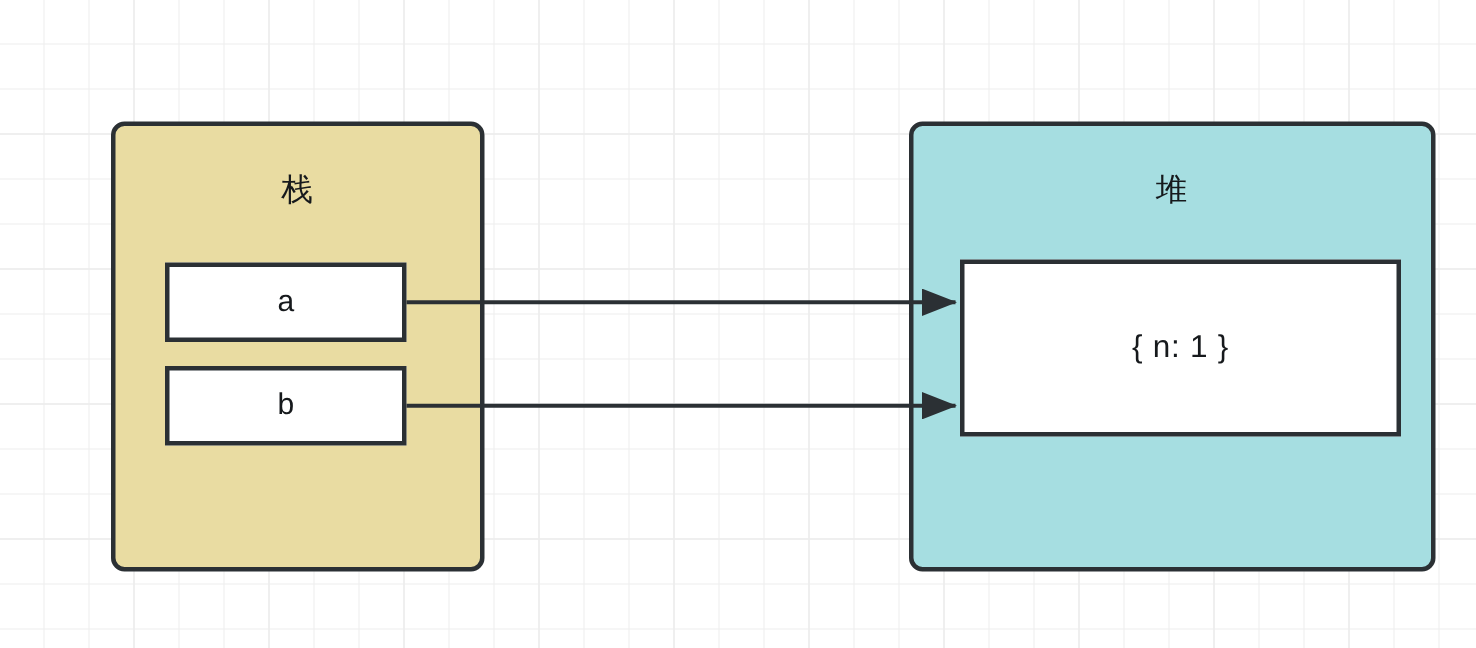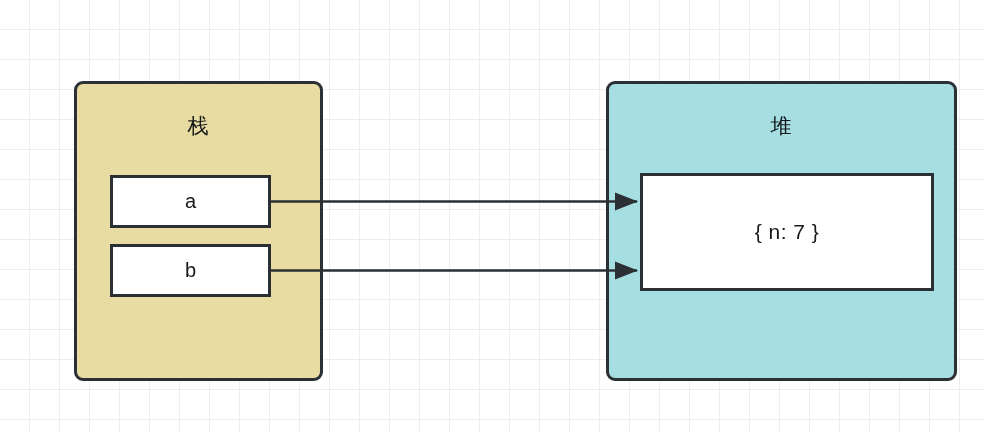--- a/index.html
+++ b/index.html
@@ -108,21 +108,21 @@
   </div>
 
   <div class="region" id="heap-region">
     <div class="region-title" id="heap-title">堆</div>
   </div>
 
   <div class="cell" id="cell-a">a</div>
 
   <div class="cell" id="cell-b">b</div>
 
-  <div class="cell" id="heap-object">{ n: 7 }</div>
+  <div class="cell" id="heap-object">{ n: 1 }</div>
 
   <svg id="arrows" viewBox="0 0 984 432" xmlns="http://www.w3.org/2000/svg">
     <defs>
       <marker id="arrowhead" markerWidth="9" markerHeight="7" refX="8.6" refY="3.5" orient="auto" markerUnits="strokeWidth">
         <path d="M0,0 L9,3.5 L0,7 z" fill="#2b3034"></path>
       </marker>
     </defs>
     <line x1="271" y1="201.5" x2="637" y2="201.5" stroke="#2b3034" stroke-width="2.6" marker-end="url(#arrowhead)"></line>
     <line x1="271" y1="270.5" x2="637" y2="270.5" stroke="#2b3034" stroke-width="2.6" marker-end="url(#arrowhead)"></line>
   </svg>

